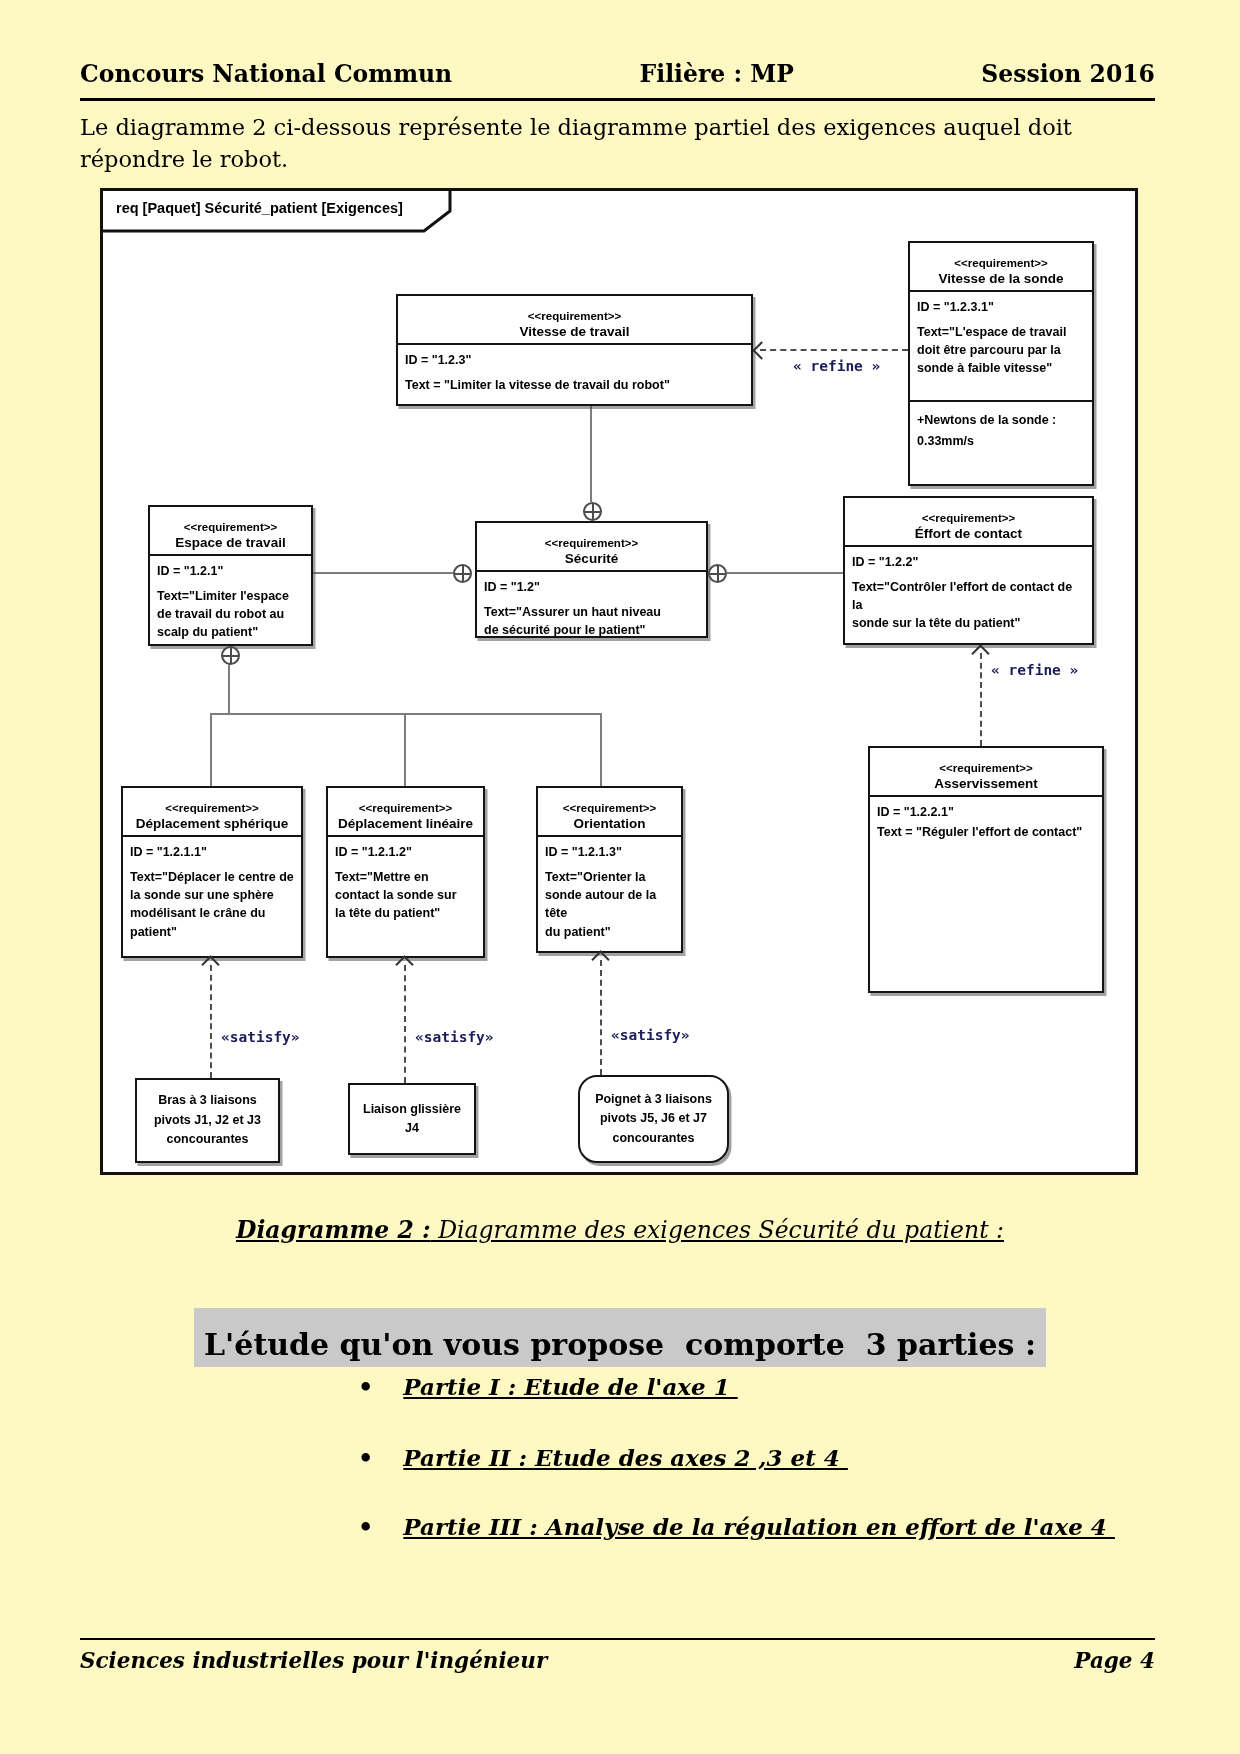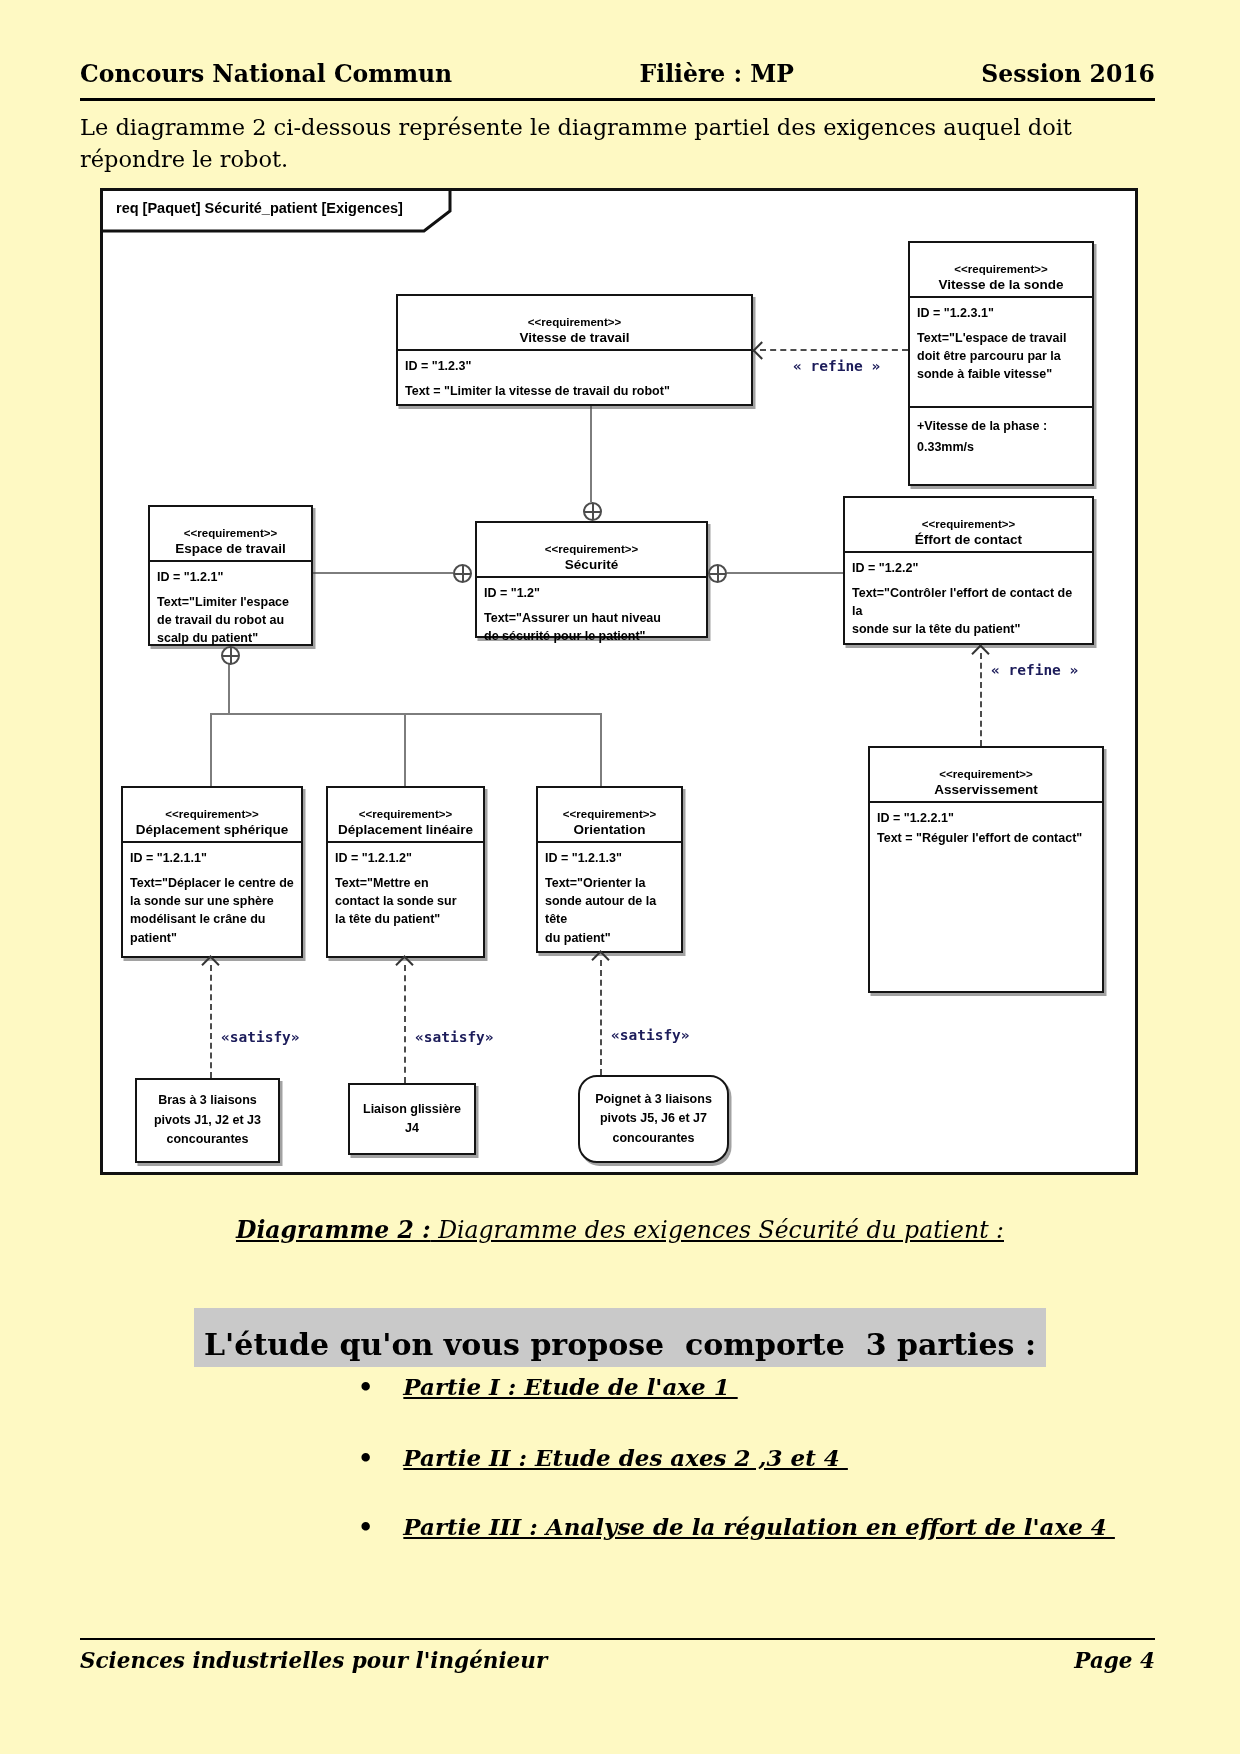--- a/index.html
+++ b/index.html
@@ -15,21 +15,21 @@
 
   
   .frame{position:absolute;left:100px;top:188px;width:1032px;height:981px;
          border:3px solid #111;background:#fff;text-decoration:underline;}
   .tab-label{position:absolute;left:13px;top:9px;z-index:4;
              font:700 14.5px "Liberation Sans",sans-serif;}
 
   
   .req{position:absolute;background:#fff;border:2.5px solid #141414;
        box-shadow:2.5px 3px 0 rgba(70,70,70,.5);z-index:2;box-sizing:border-box;}
-  .req-head{border-bottom:2.5px solid #141414;text-align:center;padding:20px 2px 4px;}
+  .req-head{border-bottom:2.5px solid #141414;text-align:center;padding:14px 2px 4px;}
   .stereo{font:700 11.5px "Liberation Sans",sans-serif;}
   .rname{font:700 13.5px "Liberation Sans",sans-serif;margin-top:2px;}
   .req-body{padding:6px 7px;font:700 12.5px/1.45 "Liberation Sans",sans-serif;box-sizing:border-box;}
   .idline{margin-bottom:7px;}
   .pre{white-space:pre-line;}
   .req-attrs{border-top:2.5px solid #141414;padding:8px 7px;box-sizing:border-box;
              font:700 12.5px/1.7 "Liberation Sans",sans-serif;white-space:pre-line;}
 
   
   .action{position:absolute;background:#fff;border:2.5px solid #141414;
@@ -141,21 +141,21 @@
       <div class="req-head">
         <div class="stereo">&lt;&lt;requirement&gt;&gt;</div>
         <div class="rname">Vitesse de la sonde</div>
       </div>
       <div class="req-body" style="height:108px;">
         <div class="idline">ID = "1.2.3.1"</div>
         <div class="pre">Text="L'espace de travail
 doit être parcouru par la
 sonde à faible vitesse"</div>
       </div>
-      <div class="req-attrs">+Vitesse de la phase :
+      <div class="req-attrs">+Newtons de la sonde :
 0.33mm/s</div>
     </div>
 
     <div class="req" style="left:45px;top:314px;width:165px;height:141px;">
       <div class="req-head">
         <div class="stereo">&lt;&lt;requirement&gt;&gt;</div>
         <div class="rname">Espace de travail</div>
       </div>
       <div class="req-body">
         <div class="idline">ID = "1.2.1"</div>

